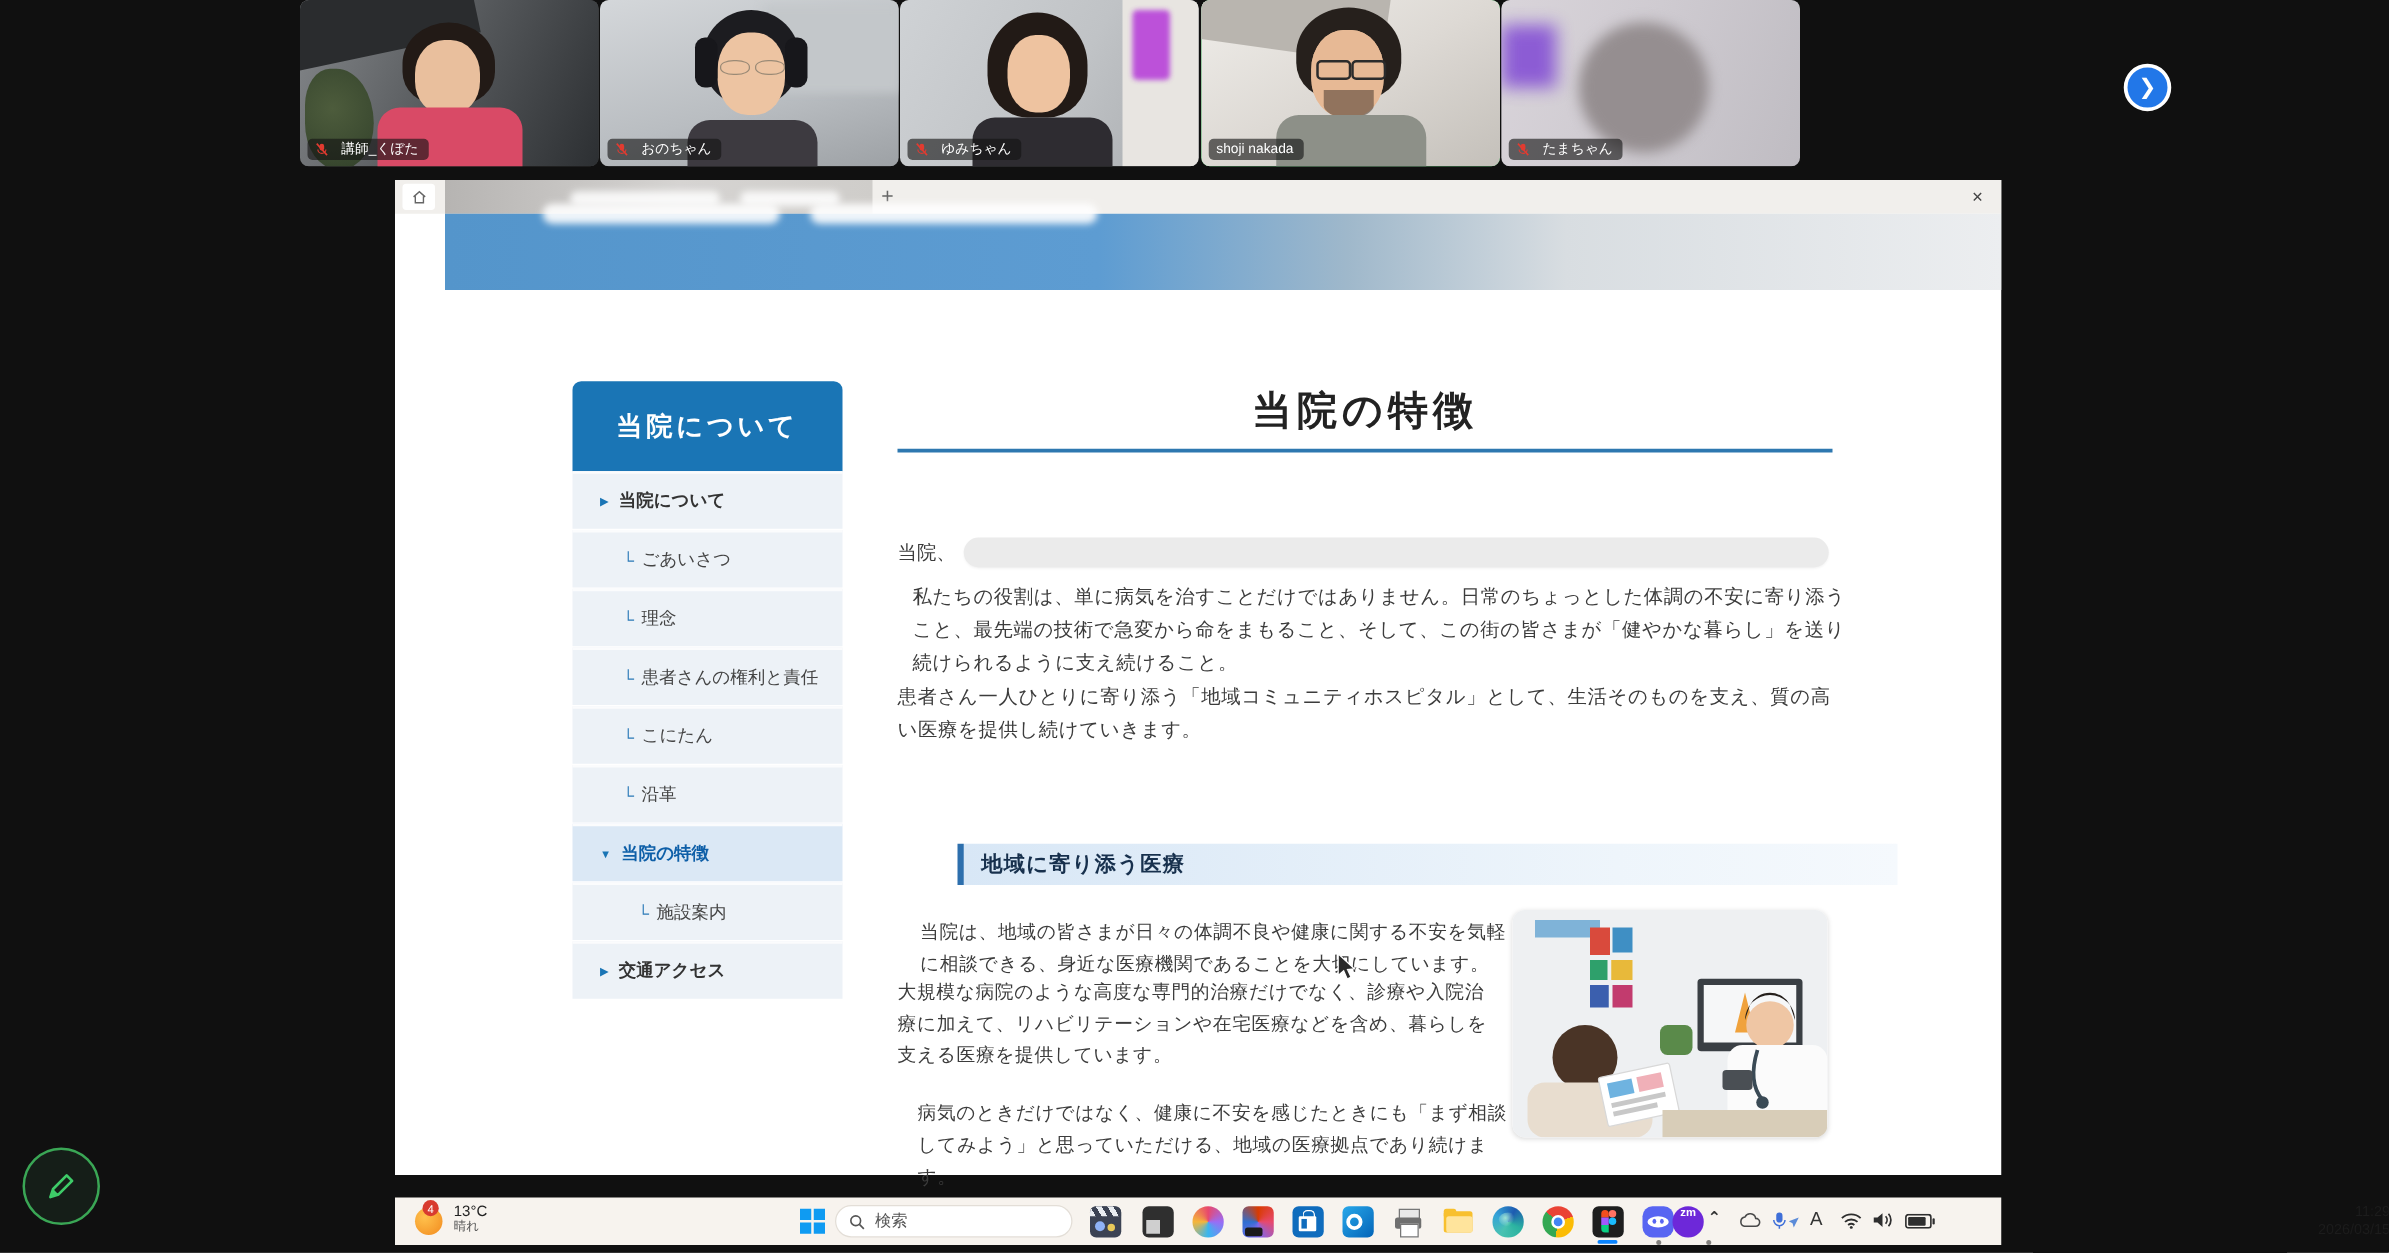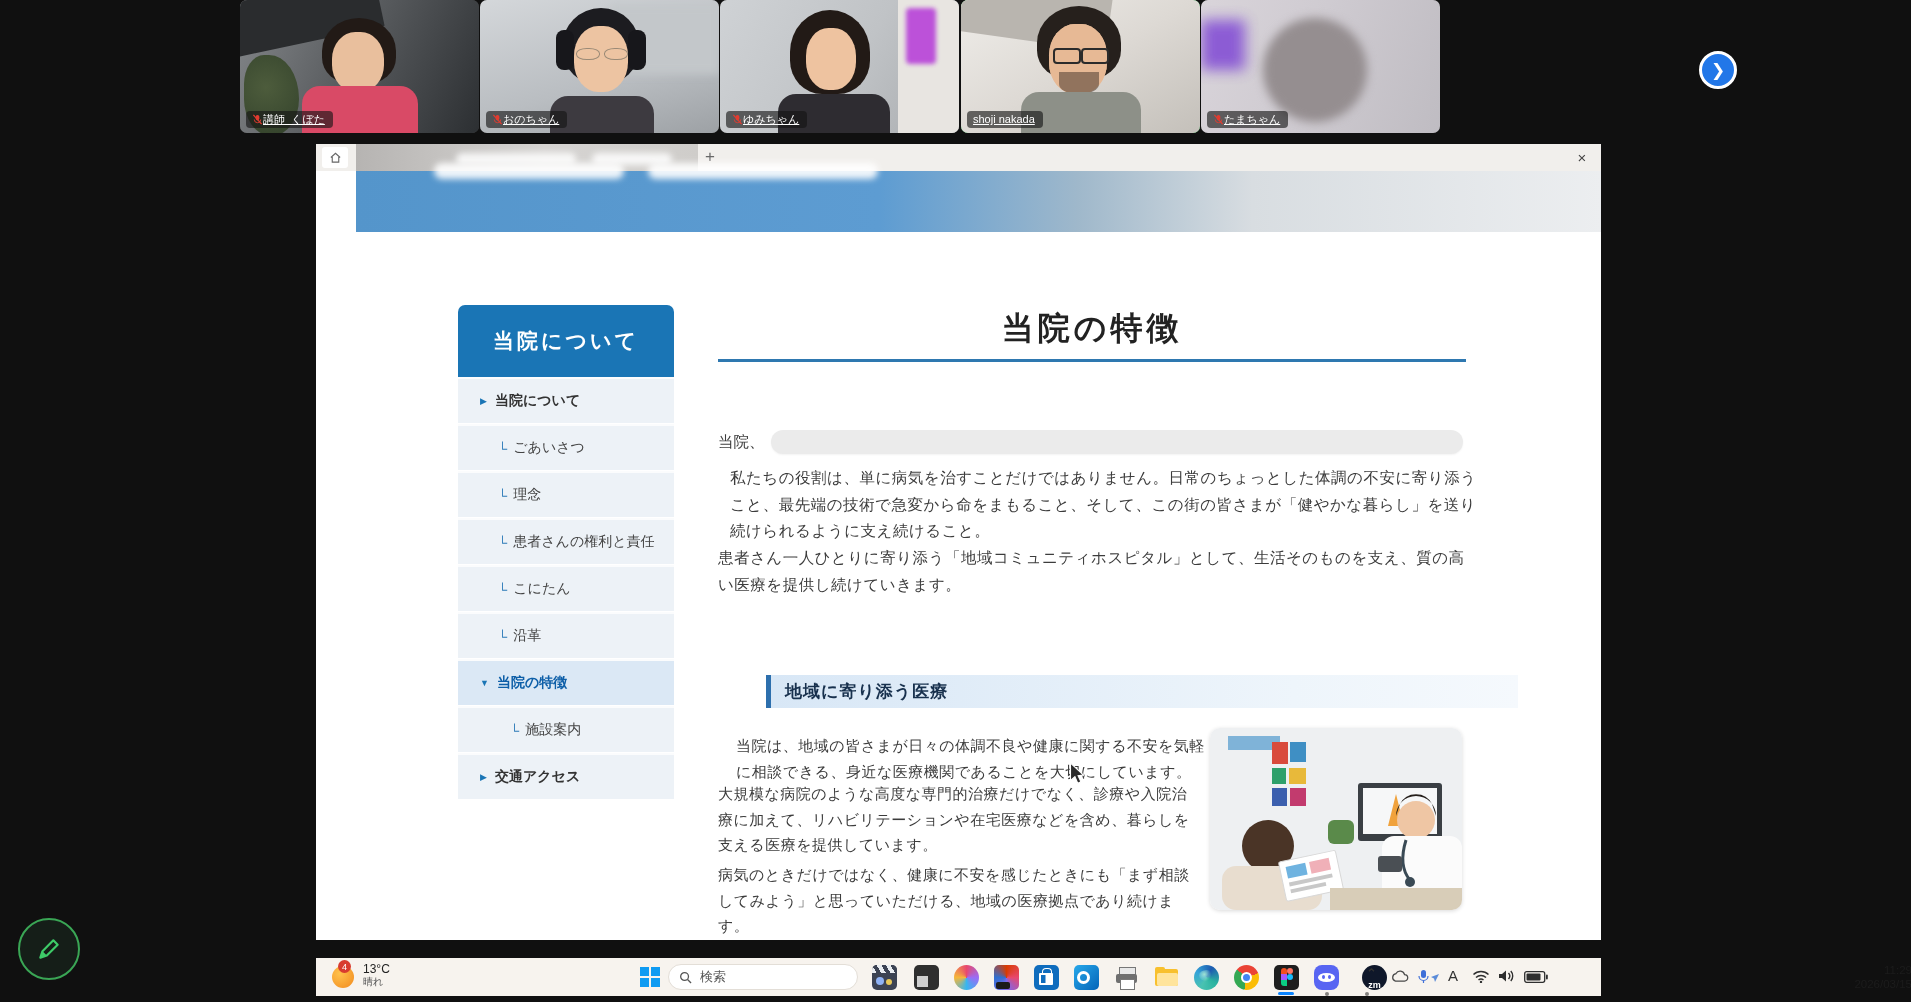--- a/index.html
+++ b/index.html
@@ -4,21 +4,21 @@
 <style>
   html,body{margin:0;padding:0;background:#000;}
   .stage{position:relative;width:1911px;height:1002px;background:#101010;overflow:hidden;
          font-family:"Liberation Sans","DejaVu Sans",sans-serif;}
   .abs{position:absolute;}
 
   
   .thumb{position:absolute;top:0;height:133px;width:239px;border-radius:7px;overflow:hidden;background:#444;}
   .thumb.active{outline:3px solid #35c65a;outline-offset:-3px;}
   .vlabel{position:absolute;left:6px;bottom:5px;background:rgba(20,20,20,.62);color:#fff;font-size:11px;
-          padding:2px 8px 3px 6px;border-radius:4px;display:flex;align-items:center;gap:0;line-height:12px;white-space:nowrap;text-decoration:underline;}
+          padding:2px 8px 3px 6px;border-radius:4px;display:flex;align-items:center;gap:10px;line-height:12px;white-space:nowrap;}
   .micoff{width:11px;height:11px;flex:0 0 auto;}
   .blurface{position:absolute;border-radius:50%;background:#958e90;filter:blur(5px);}
   .person-hair{position:absolute;background:#221a16;border-radius:50% 50% 40% 40%;}
   .person-face{position:absolute;background:#e9bf9d;border-radius:45%;}
   .person-body{position:absolute;border-radius:18px 18px 0 0;}
   .nextbtn{position:absolute;left:1699px;top:51px;width:38px;height:38px;border-radius:50%;
            background:#2277e8;border:3px solid #fff;color:#fff;font-size:17px;font-weight:bold;
            display:flex;align-items:center;justify-content:center;box-sizing:border-box;}
 
   
@@ -259,21 +259,21 @@
 
     <p class="para" style="top:309px;margin:12px">私たちの役割は、単に病気を治すことだけではありません。日常のちょっとした体調の不安に寄り添うこと、最先端の技術で急変から命をまもること、そして、この街の皆さまが「健やかな暮らし」を送り続けられるように支え続けること。</p>
     <p class="para" style="top:401px;margin:0">患者さん一人ひとりに寄り添う「地域コミュニティホスピタル」として、生活そのものを支え、質の高い医療を提供し続けていきます。</p>
 
     <div class="sectbar">
       <span>地域に寄り添う医療</span>
     </div>
 
     <p class="colpara" style="top:571px;margin:18px">当院は、地域の皆さまが日々の体調不良や健康に関する不安を気軽に相談できる、身近な医療機関であることを大切にしています。</p>
     <p class="colpara" style="top:637px;margin:0">大規模な病院のような高度な専門的治療だけでなく、診療や入院治療に加えて、リハビリテーションや在宅医療などを含め、暮らしを支える医療を提供しています。</p>
-    <p class="colpara" style="top:718px;margin:0">病気のときだけではなく、健康に不安を感じたときにも「まず相談してみよう」と思っていただける、地域の医療拠点であり続けます。</p>
+    <p class="colpara" style="top:718px;margin:16px">病気のときだけではなく、健康に不安を感じたときにも「まず相談してみよう」と思っていただける、地域の医療拠点であり続けます。</p>
 
     <div class="photo">
       <svg width="252" height="182" viewBox="0 0 252 182">
         <rect width="252" height="182" fill="#eef0f2"></rect>
         <rect x="18" y="8" width="52" height="14" fill="#7fb3d8"></rect>
         <rect x="62" y="14" width="16" height="22" fill="#d94a3c"></rect>
         <rect x="80" y="14" width="16" height="20" fill="#3f8fc4"></rect>
         <rect x="62" y="40" width="14" height="16" fill="#2ea06b"></rect>
         <rect x="79" y="40" width="17" height="16" fill="#e8b93a"></rect>
         <rect x="62" y="60" width="15" height="18" fill="#3b5fae"></rect>
@@ -385,21 +385,21 @@
       <div style="position:absolute;left:13px;top:3px;width:6px;height:6px;border-radius:50%;background:#ff7262"></div>
       <div style="position:absolute;left:7px;top:9px;width:6px;height:6px;background:#a259ff"></div>
       <div style="position:absolute;left:13px;top:9px;width:6px;height:6px;border-radius:50%;background:#1abcfe"></div>
       <div style="position:absolute;left:7px;top:15px;width:6px;height:6px;border-radius:0 0 0 3px;background:#0acf83"></div>
     </div>
     <div class="appicon" style="left:998px;border-radius:8px;background:#5865f2">
       <div style="position:absolute;left:4px;top:8px;width:17px;height:9px;border-radius:50%;background:#fff"></div>
       <div style="position:absolute;left:8px;top:10px;width:3px;height:4px;border-radius:50%;background:#5865f2"></div>
       <div style="position:absolute;left:14px;top:10px;width:3px;height:4px;border-radius:50%;background:#5865f2"></div>
     </div>
-    <div class="appicon" style="left:1046px;border-radius:50%;background:#0f172a;display:flex;align-items:flex-end;justify-content:center;color:#fff;font-size:9px;font-weight:bold">
+    <div class="appicon" style="left:1022px;border-radius:50%;background:#6d28d9;display:flex;align-items:flex-start;justify-content:center;color:#fff;font-size:9px;font-weight:bold">
       <span>zm</span>
     </div>
     <div class="runline" style="left:962px"></div>
     <div class="rundot" style="left:1009px"></div>
     <div class="rundot" style="left:1049px"></div>
 
     <div class="tray" style="left:1050px;top:8px;font-size:13px;font-weight:bold">⌃</div>
     <svg class="tray" style="left:1074px" width="20" height="15" viewBox="0 0 22 15">
       <path d="M6 12.5 h10 a3.5 3.5 0 0 0 0-7 a5 5 0 0 0-9.4-1.2 A4.2 4.2 0 0 0 6 12.5 Z" fill="none" stroke="#4a4a4a" stroke-width="1.4"></path>
     </svg>

